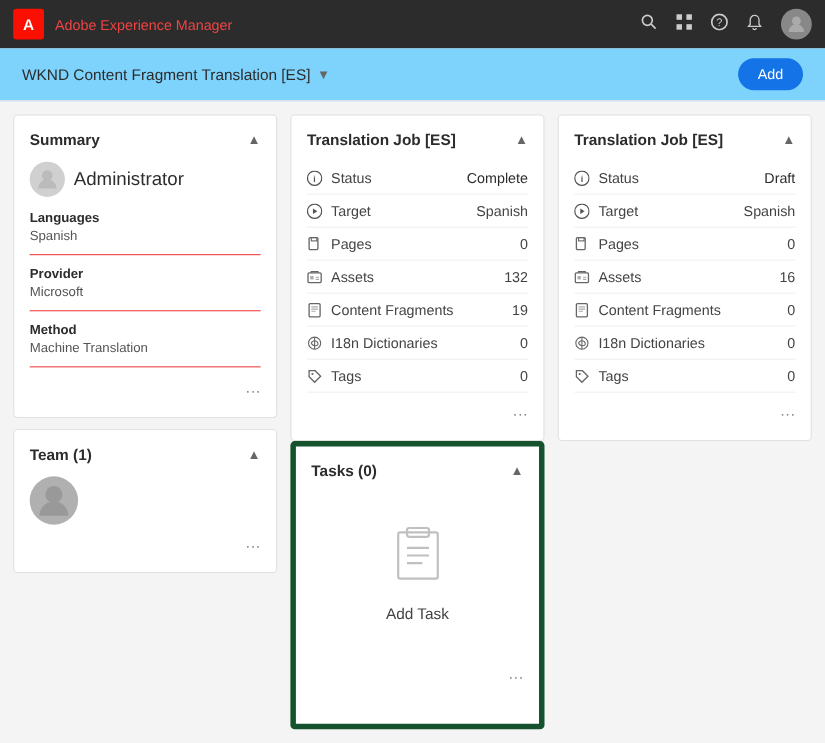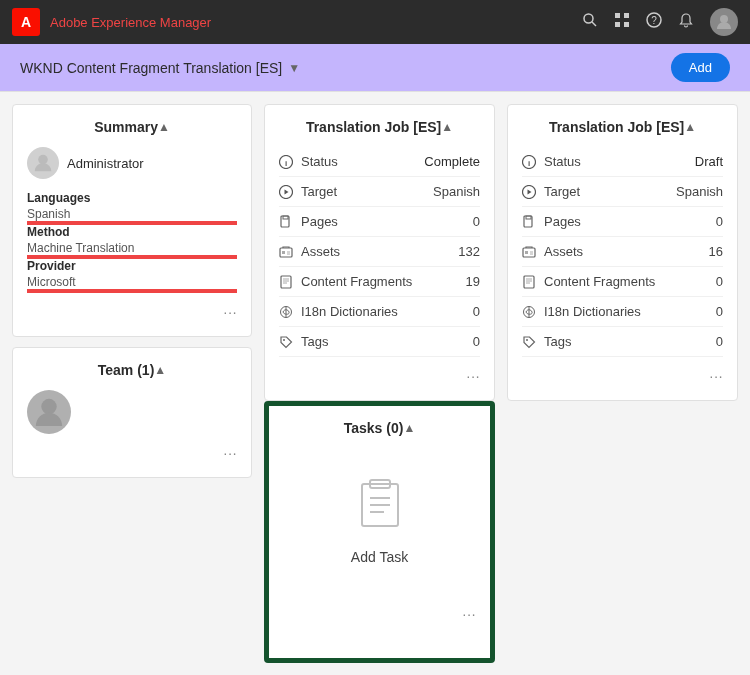--- a/index.html
+++ b/index.html
@@ -26,21 +26,21 @@
     .top-nav-right { display: flex; align-items: center; gap: 16px; }
     .nav-icon { color: #ccc; font-size: 16px; cursor: pointer; }
     .avatar-circle {
       width: 28px; height: 28px; border-radius: 50%;
       background: #888; display: flex; align-items: center; justify-content: center;
       color: white; font-size: 12px; cursor: pointer;
     }
 
     
     .sub-header {
-      background: #c4b5fd;
+      background: #7dd3fc;
       height: 48px;
       display: flex;
       align-items: center;
       justify-content: space-between;
       padding: 0 20px;
       border-bottom: 1px solid #e0e0e0;
     }
     .sub-header-title { display: flex; align-items: center; gap: 6px; font-size: 14px; color: #2c2c2c; }
     .sub-header-title .chevron { color: #666; font-size: 12px; }
     .add-btn {
@@ -69,41 +69,41 @@
     
     .card {
       background: white;
       border: 1px solid #e0e0e0;
       border-radius: 4px;
       padding: 14px;
       position: relative;
     }
     .card-header {
       display: flex;
-      justify-content: center;
+      justify-content: space-between;
       align-items: center;
       margin-bottom: 12px;
     }
     .card-title { font-size: 14px; font-weight: 600; color: #2c2c2c; }
     .collapse-icon { color: #666; font-size: 12px; cursor: pointer; }
     .card-footer { text-align: right; color: #888; font-size: 18px; margin-top: 8px; cursor: pointer; }
     .three-dots { color: #888; font-size: 14px; cursor: pointer; }
 
     
     .summary-card .admin-row {
       display: flex; align-items: center; gap: 8px; margin-bottom: 12px;
     }
     .admin-avatar {
       width: 32px; height: 32px; border-radius: 50%;
       background: #d0d0d0; display: flex; align-items: center; justify-content: center;
       overflow: hidden;
     }
     .admin-avatar svg { width: 22px; height: 22px; }
-    .admin-name { font-size: 13px; color: #2c2c2c; }
-    .summary-section { border-bottom: 4px solid #ef4444; }
+    .admin-name { font-size: 17px; color: #2c2c2c; }
+    .summary-section { margin-bottom: 10px; border-bottom: 1px solid #ef4444; padding-bottom: 10px; }
     .summary-section:last-of-type { border-bottom: none; }
     .summary-label { font-weight: 600; font-size: 12px; color: #2c2c2c; margin-bottom: 2px; }
     .summary-value { font-size: 12px; color: #555; }
 
     
     .team-avatar {
       width: 44px; height: 44px; border-radius: 50%;
       background: #b0b0b0; display: flex; align-items: center; justify-content: center;
       overflow: hidden;
     }
@@ -232,26 +232,26 @@
               <path d="M4 28c0-6.6 5.4-12 12-12s12 5.4 12 12" fill="#bbb"></path>
             </svg>
         </div>
         <span class="admin-name">Administrator</span>
       </div>
       <div class="summary-section">
         <div class="summary-label">Languages</div>
         <div class="summary-value">Spanish</div>
       </div>
       <div class="summary-section">
+        <div class="summary-label">Provider</div>
+        <div class="summary-value">Microsoft</div>
+      </div>
+      <div class="summary-section">
         <div class="summary-label">Method</div>
         <div class="summary-value">Machine Translation</div>
-      </div>
-      <div class="summary-section">
-        <div class="summary-label">Provider</div>
-        <div class="summary-value">Microsoft</div>
       </div>
       <div class="card-footer">
         <span class="three-dots">···</span>
       </div>
     </div>
 
     <div class="card">
       <div class="card-header">
         <span class="card-title">Team (1)</span>
         <span class="collapse-icon">▲</span>

